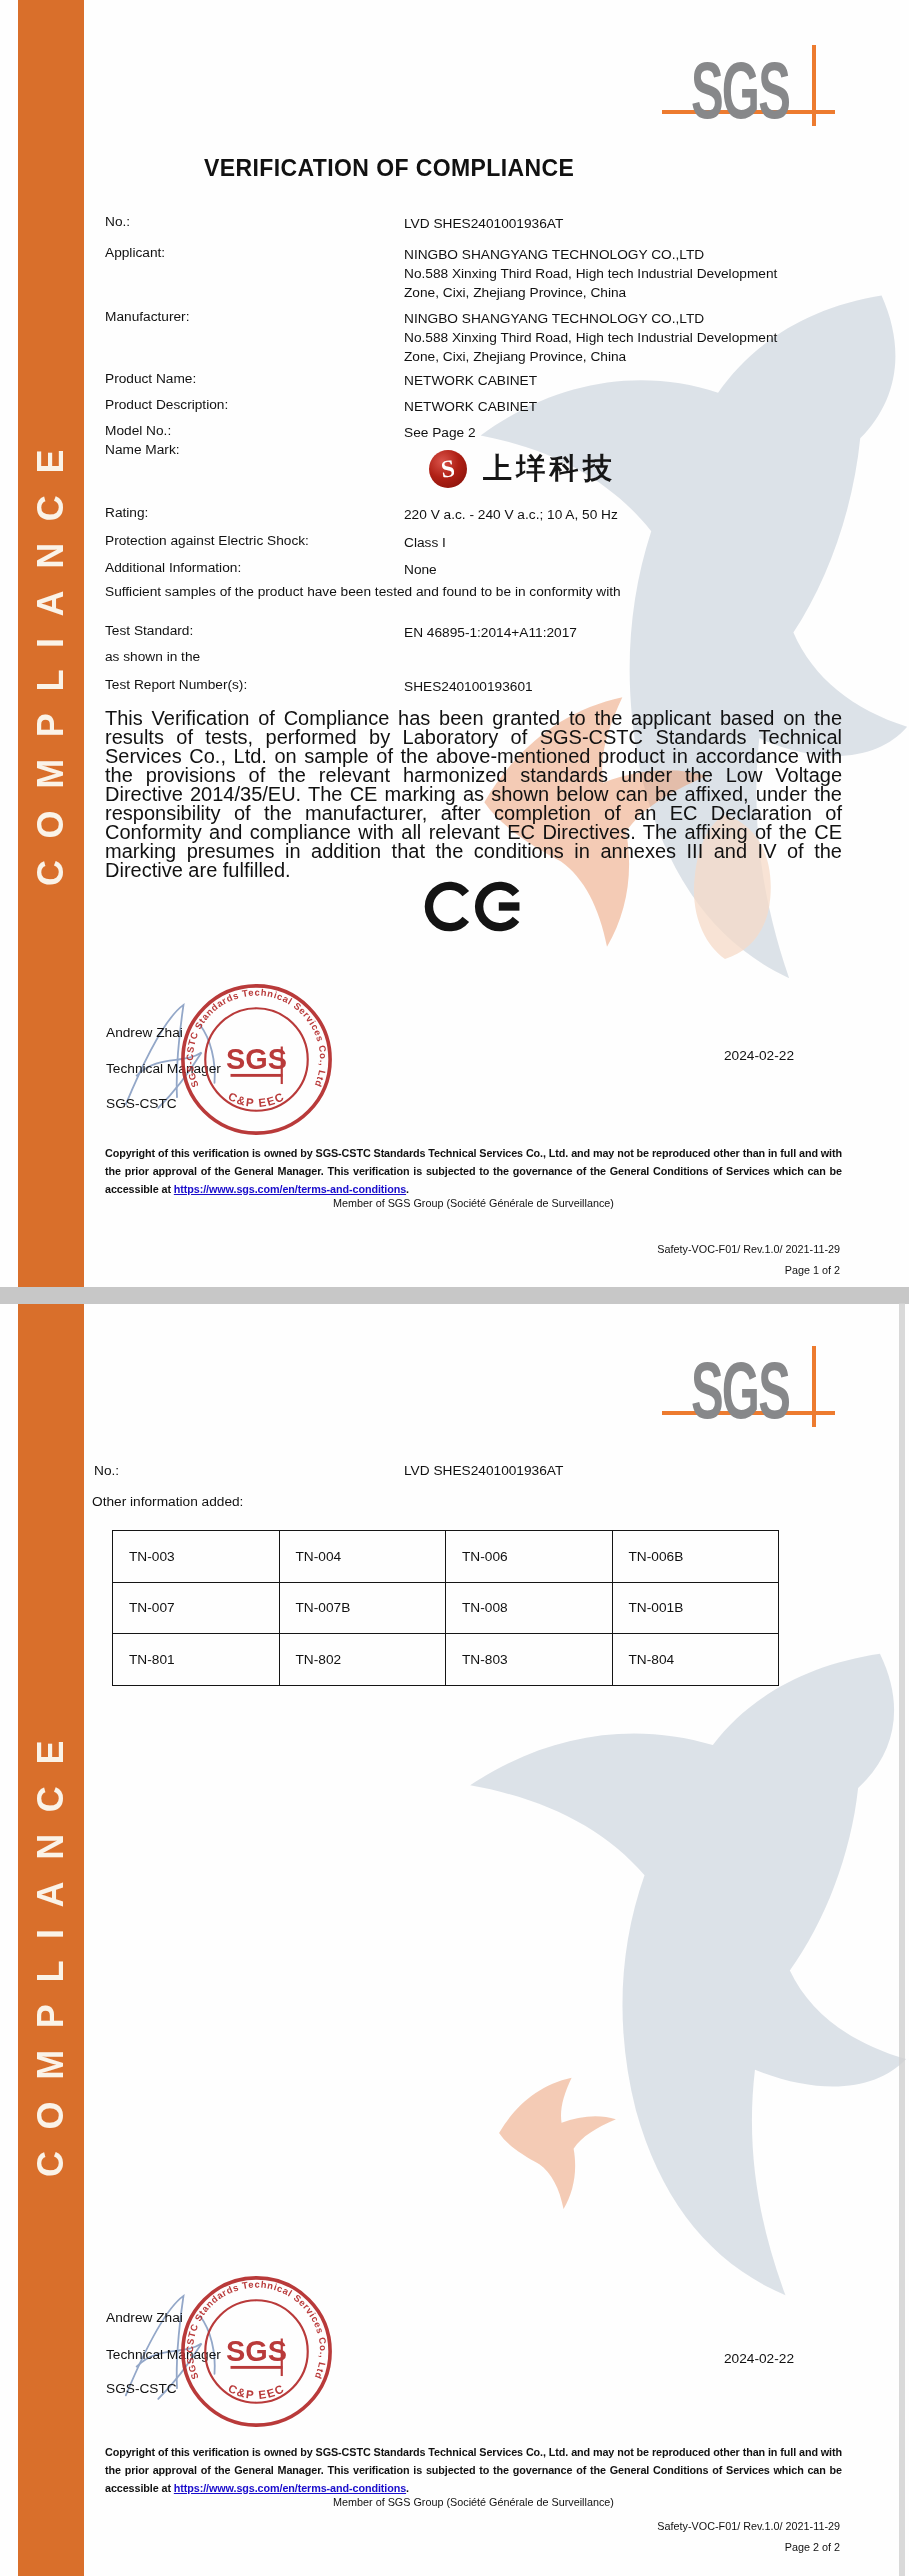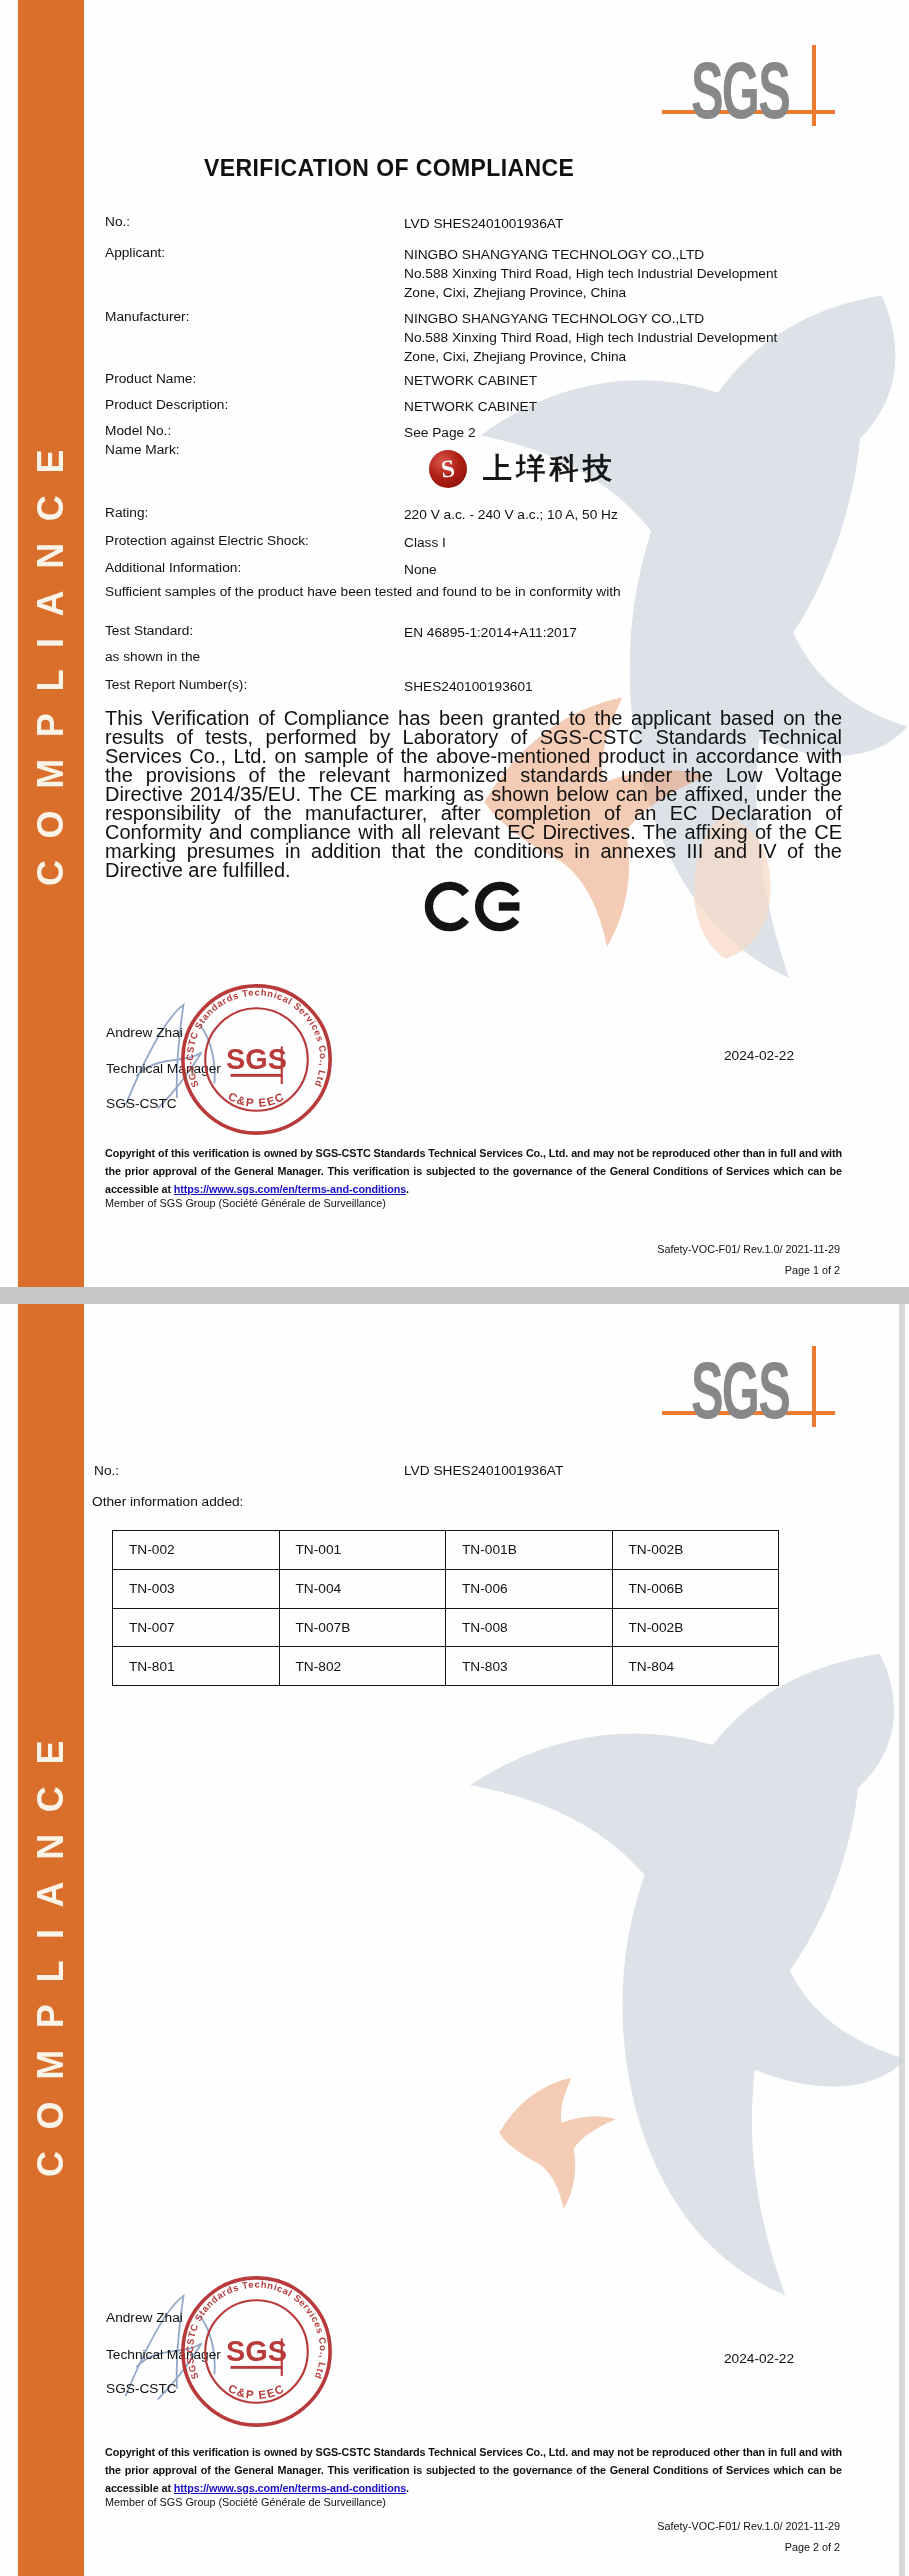--- a/index.html
+++ b/index.html
@@ -21,21 +21,21 @@
   .title{position:absolute;font-size:23px;font-weight:bold;letter-spacing:0.4px;}
   .krow{position:absolute;left:105px;width:737px;font-size:13.7px;}
   .krow .lbl{position:absolute;left:0;top:0;white-space:nowrap;}
   .krow .val{position:absolute;left:299px;top:0;white-space:pre-line;line-height:19px;}
   .plain{position:absolute;font-size:13.7px;}
   .para{position:absolute;left:105px;width:737px;font-size:20px;line-height:19px;
         text-align:justify;}
   .foot{position:absolute;left:105px;width:737px;font-size:10.8px;line-height:18px;
         letter-spacing:-0.1px;text-align:justify;font-weight:bold;}
   .foot a{color:#1A0DCC;text-decoration:underline;}
-  .member{position:absolute;left:105px;width:737px;font-size:10.8px;text-align:left;}
+  .member{position:absolute;left:105px;width:737px;font-size:10.8px;text-align:center;}
   .refr{position:absolute;left:577px;width:263px;font-size:10.8px;text-align:right;}
   
   .tm{position:absolute;display:flex;align-items:center;gap:16px;}
   .tmbadge{width:38px;height:38px;border-radius:50%;
            background:radial-gradient(circle at 35% 30%, #d9534a 0%, #b02015 45%, #7e0f08 100%);
            display:flex;align-items:center;justify-content:center;}
   .tmbadge span{color:#fff;font-size:24.5px;font-weight:bold;font-family:"Liberation Serif",serif;
                 transform:rotate(-8deg);}
   .tmtext{font-size:29px;font-weight:bold;color:#161616;letter-spacing:4.3px;}
   
@@ -198,37 +198,31 @@
     <div class="sgs-v" style="left:812px;top:1346px;height:81px"></div>
     <div class="sgs-text" style="left:691px;top:1351px">SGS</div>
   </div>
 
   <div class="plain" style="left:94px;top:1463px">No.:</div>
   <div class="plain" style="left:404px;top:1463px">LVD SHES2401001936AT</div>
   <div class="plain" style="left:92px;top:1494px">Other information added:</div>
 
   <table class="models">
     <tbody>
-        <tr>
-      <td>TN-002</td>
-      <td>TN-001</td>
-      <td>TN-001B</td>
-      <td>TN-002B</td>
-    </tr>
     <tr>
       <td>TN-003</td>
       <td>TN-004</td>
       <td>TN-006</td>
       <td>TN-006B</td>
     </tr>
     <tr>
       <td>TN-007</td>
       <td>TN-007B</td>
       <td>TN-008</td>
-      <td>TN-002B</td>
+      <td>TN-001B</td>
     </tr>
     <tr>
       <td>TN-801</td>
       <td>TN-802</td>
       <td>TN-803</td>
       <td>TN-804</td>
     </tr>
   </tbody>
     </table>
 

